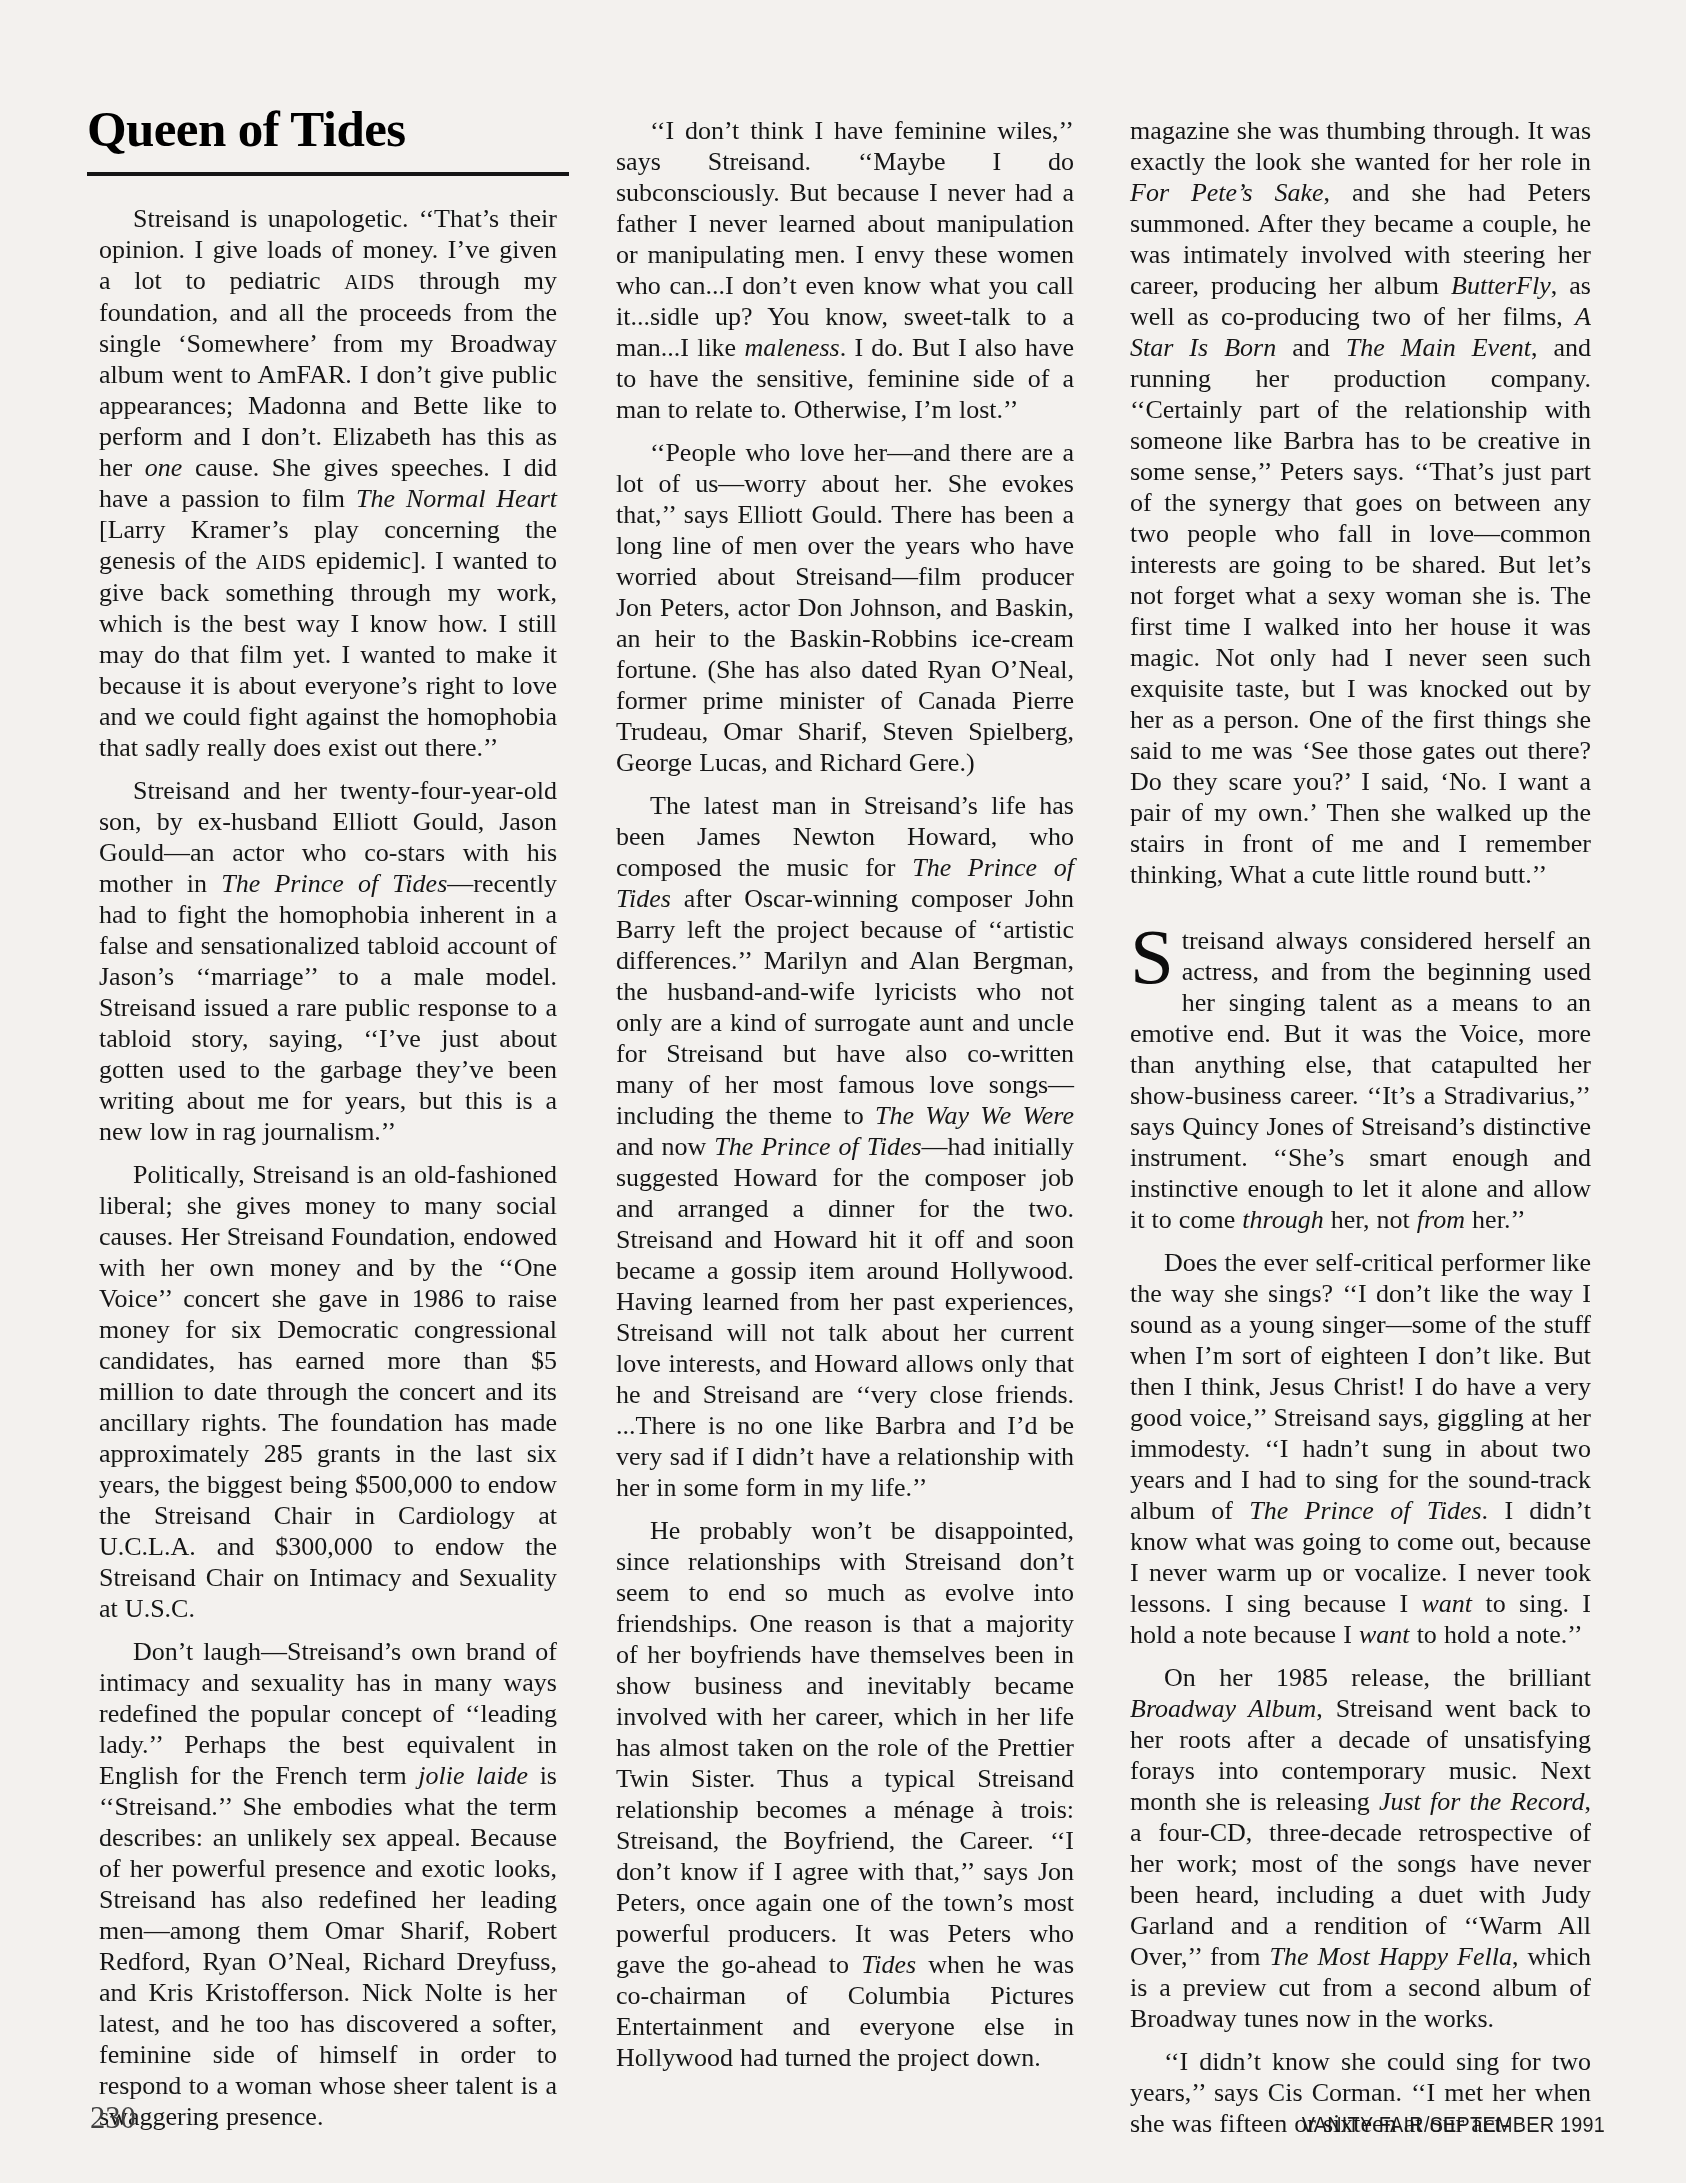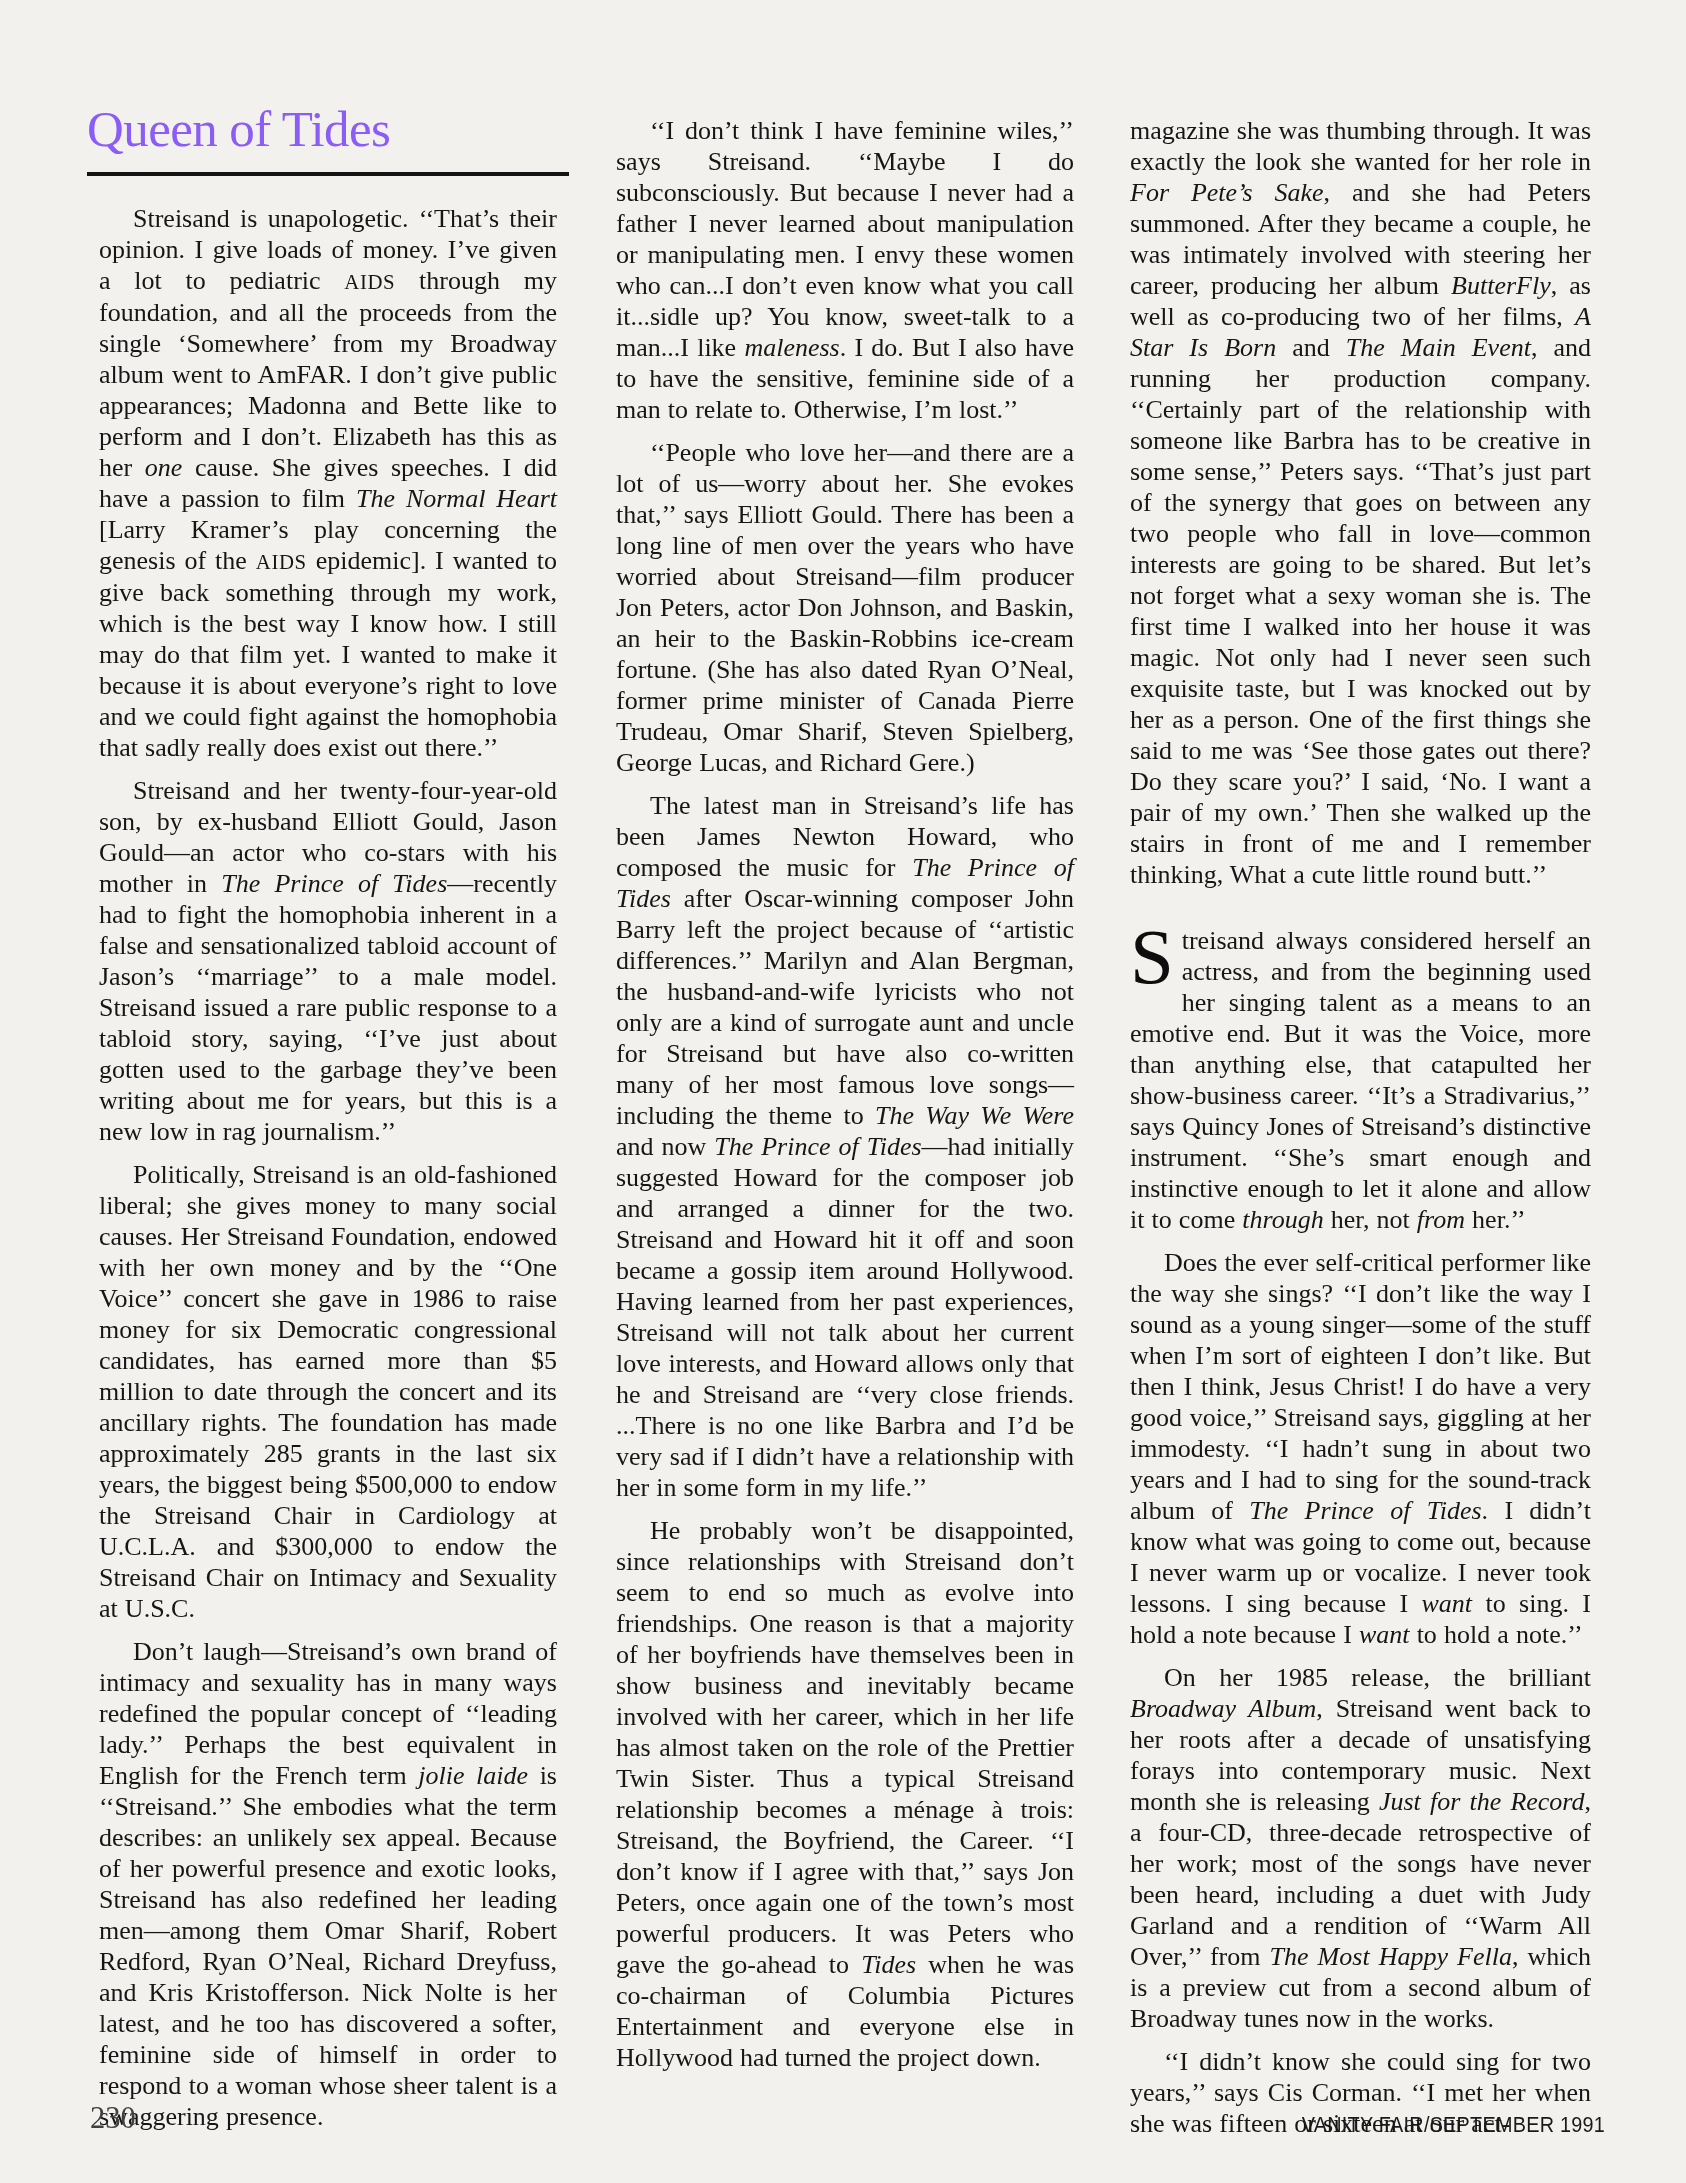--- a/index.html
+++ b/index.html
@@ -16,24 +16,24 @@
   .col { position: absolute; top: 103px; width: 482px; }
   .col-1 { left: 87px; top: 97px; }
   .col-2 { left: 604px; }
   .col-3 { left: 1118px; width: 485px; }
 
   h1.article-title {
     margin: 0;
     padding-top: 6.5px;
     font-size: 51px;
     line-height: 1;
-    font-weight: normal;
+    font-weight: bold;
     letter-spacing: -0.6px;
     font-family: "Liberation Serif", "DejaVu Serif", serif;
-    color: #8b5cf6;
+    color: #000000;
   }
   .title-rule {
     height: 4.5px;
     background: #151515;
     margin-top: 17px;
     width: 100%;
   }
   .col-1 .col-body { margin-top: 27px; }
 
   .col-body p {

